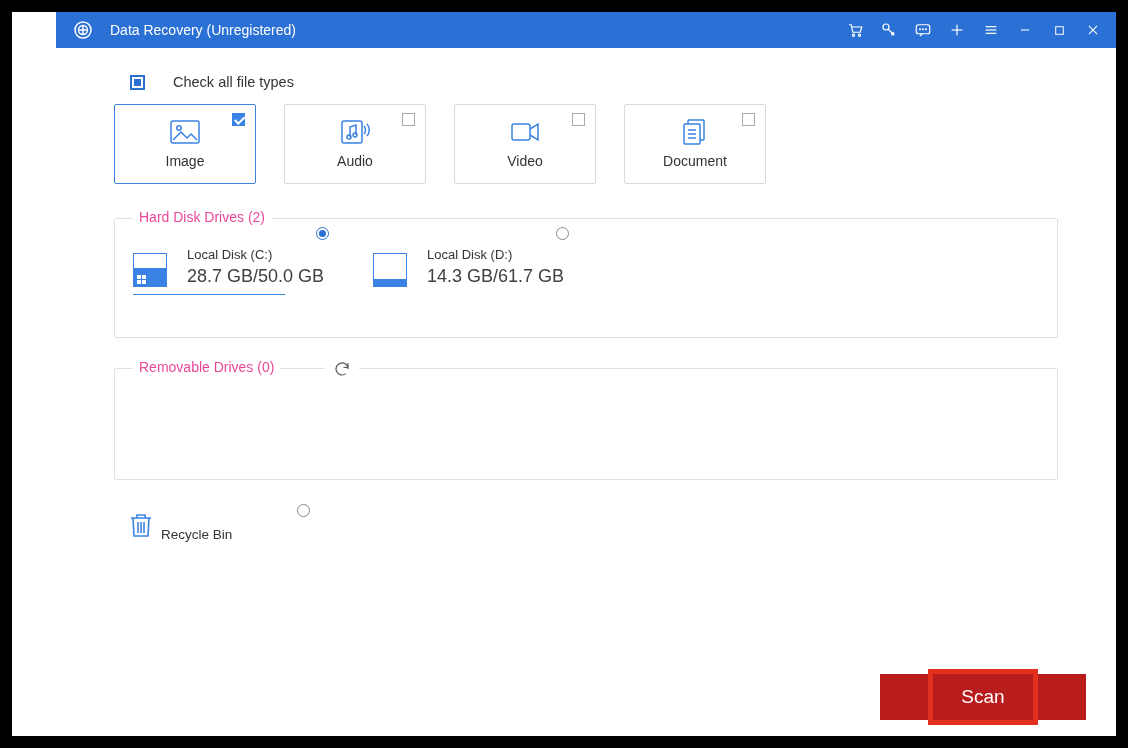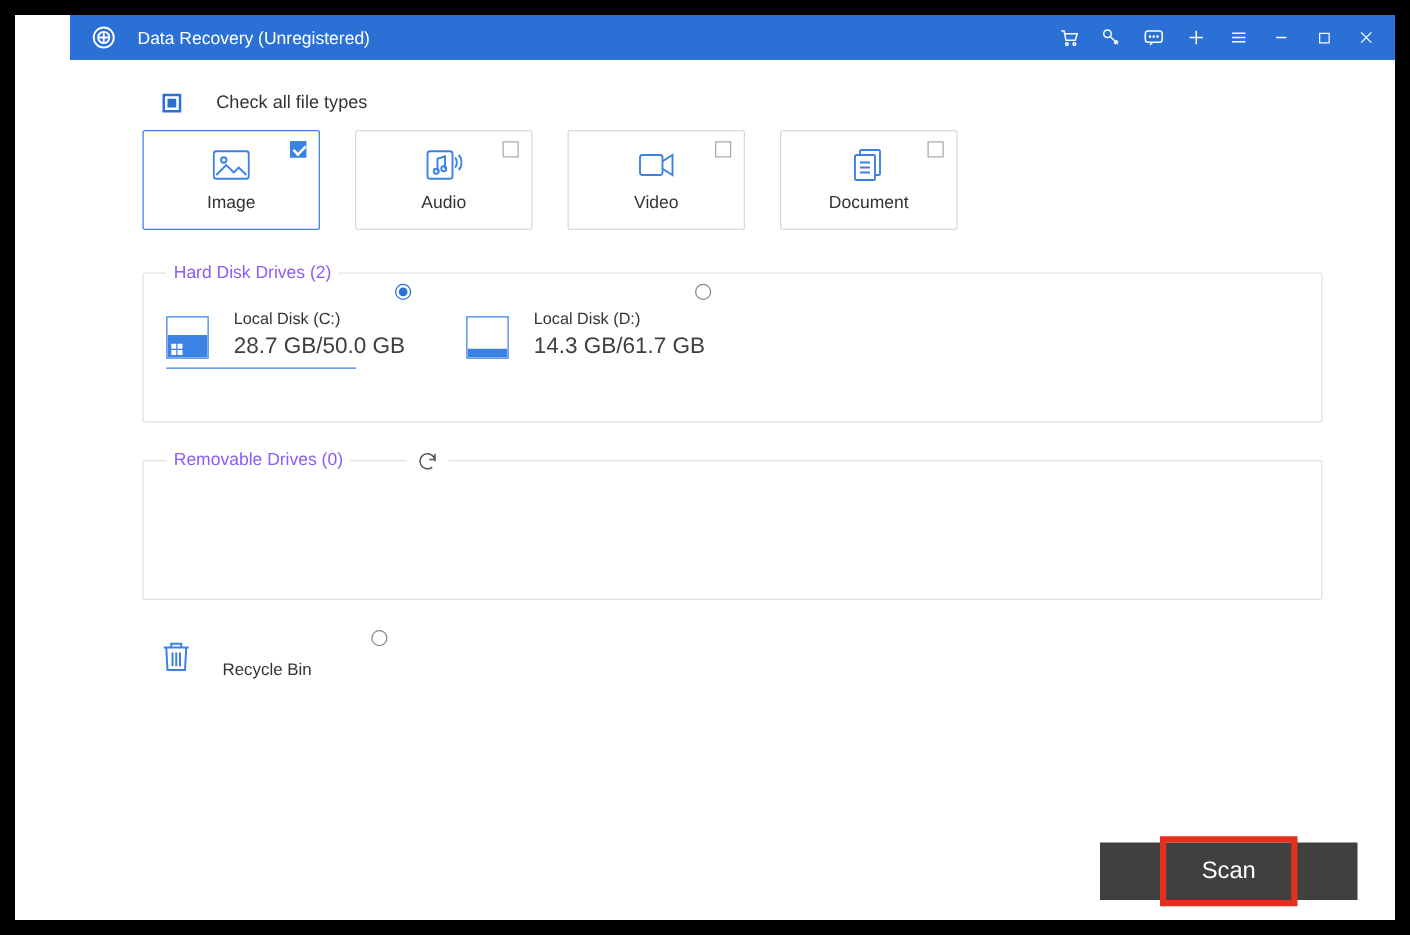--- a/index.html
+++ b/index.html
@@ -102,21 +102,21 @@
     border-radius: 2px;
     position: relative;
     padding: 28px 18px 18px 18px;
     margin-bottom: 30px;
     margin-left: 12px;
     margin-right: 12px;
   }
   .group-legend {
     position: absolute; top: -10px; left: 18px;
     background: #fff; padding: 0 6px;
-    font-size: 14px; color:#8b5cf6;
+    font-size: 14px; color:#ec4899;
   }
   .refresh-icon {
     position: absolute; top: -9px; left: 210px;
     background: #fff; padding: 0 8px;
   }
   .refresh-icon svg { stroke:#555; fill:none; }
 
   .drives-row { display:flex; gap: 40px; }
   .drive-item {
     position: relative;
@@ -141,38 +141,38 @@
   .drive-text .sub { color:#404040; font-size:18px;}
   .drive-item.selected::after {
     content:""; position:absolute; left:0; right:48px; bottom:-8px; height:1px; background:#3a82e4;
   }
 
   .removable-group { height: 112px; }
 
   
   .recycle {
     margin-left: 26px;
-    display:flex; align-items:flex-end; gap:24px;
+    display:flex; align-items:flex-end; gap:7px;
     position: relative;
     width: 200px;
   }
   .recycle .radio {
     position:absolute; top: -6px; right: 18px;
     width:13px; height:13px; border:1.5px solid #888; border-radius:50%;
   }
   .recycle-icon { color:#3a82e4; }
   .recycle-label { font-size:13.5px; color:#333; padding-bottom:2px;}
 
   
   .scan-wrap {
     position: absolute; right: 30px; bottom: 16px;
   }
   .scan-btn {
     width: 206px; height: 46px;
-    background: #404040; color:#fff;
+    background: #b91c1c; color:#fff;
     border:none; font-size:19px;
     cursor:pointer;
   }
   .scan-highlight {
     position:absolute; left:50%; top:50%;
     width:110px; height:56px;
     transform: translate(-50%, -50%);
     border: 5px solid #e3301e;
     pointer-events:none;
   }

